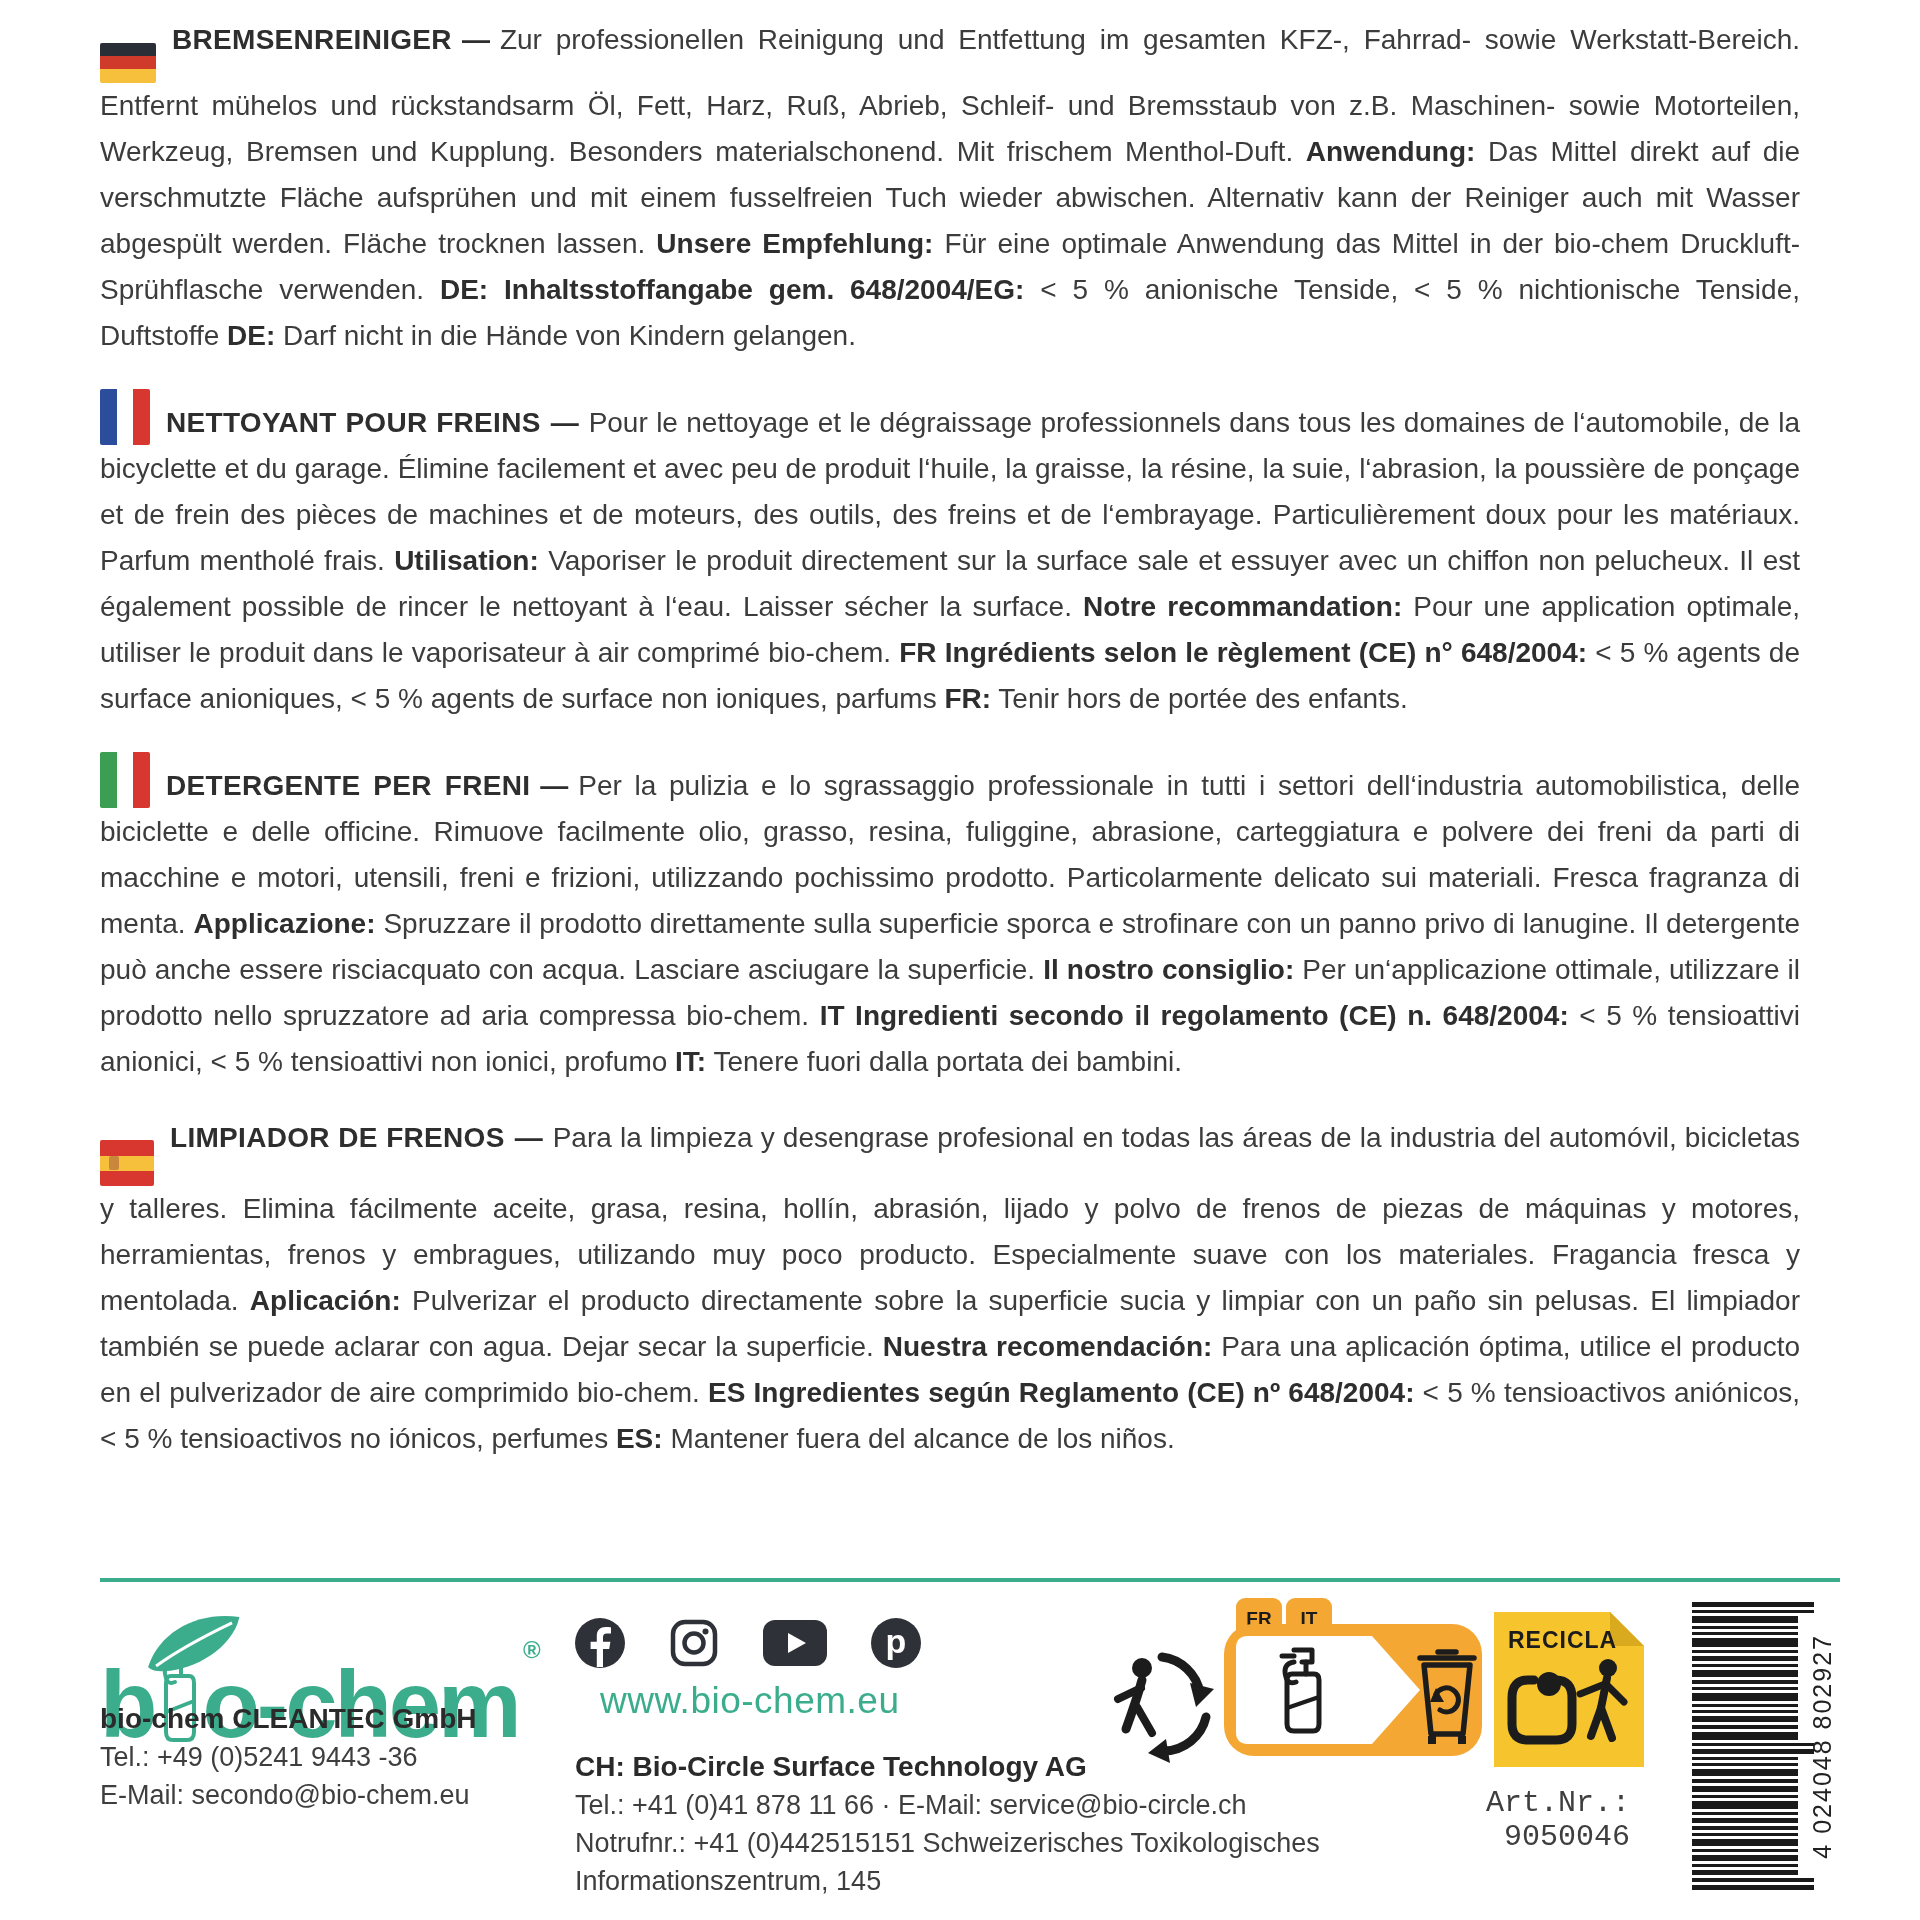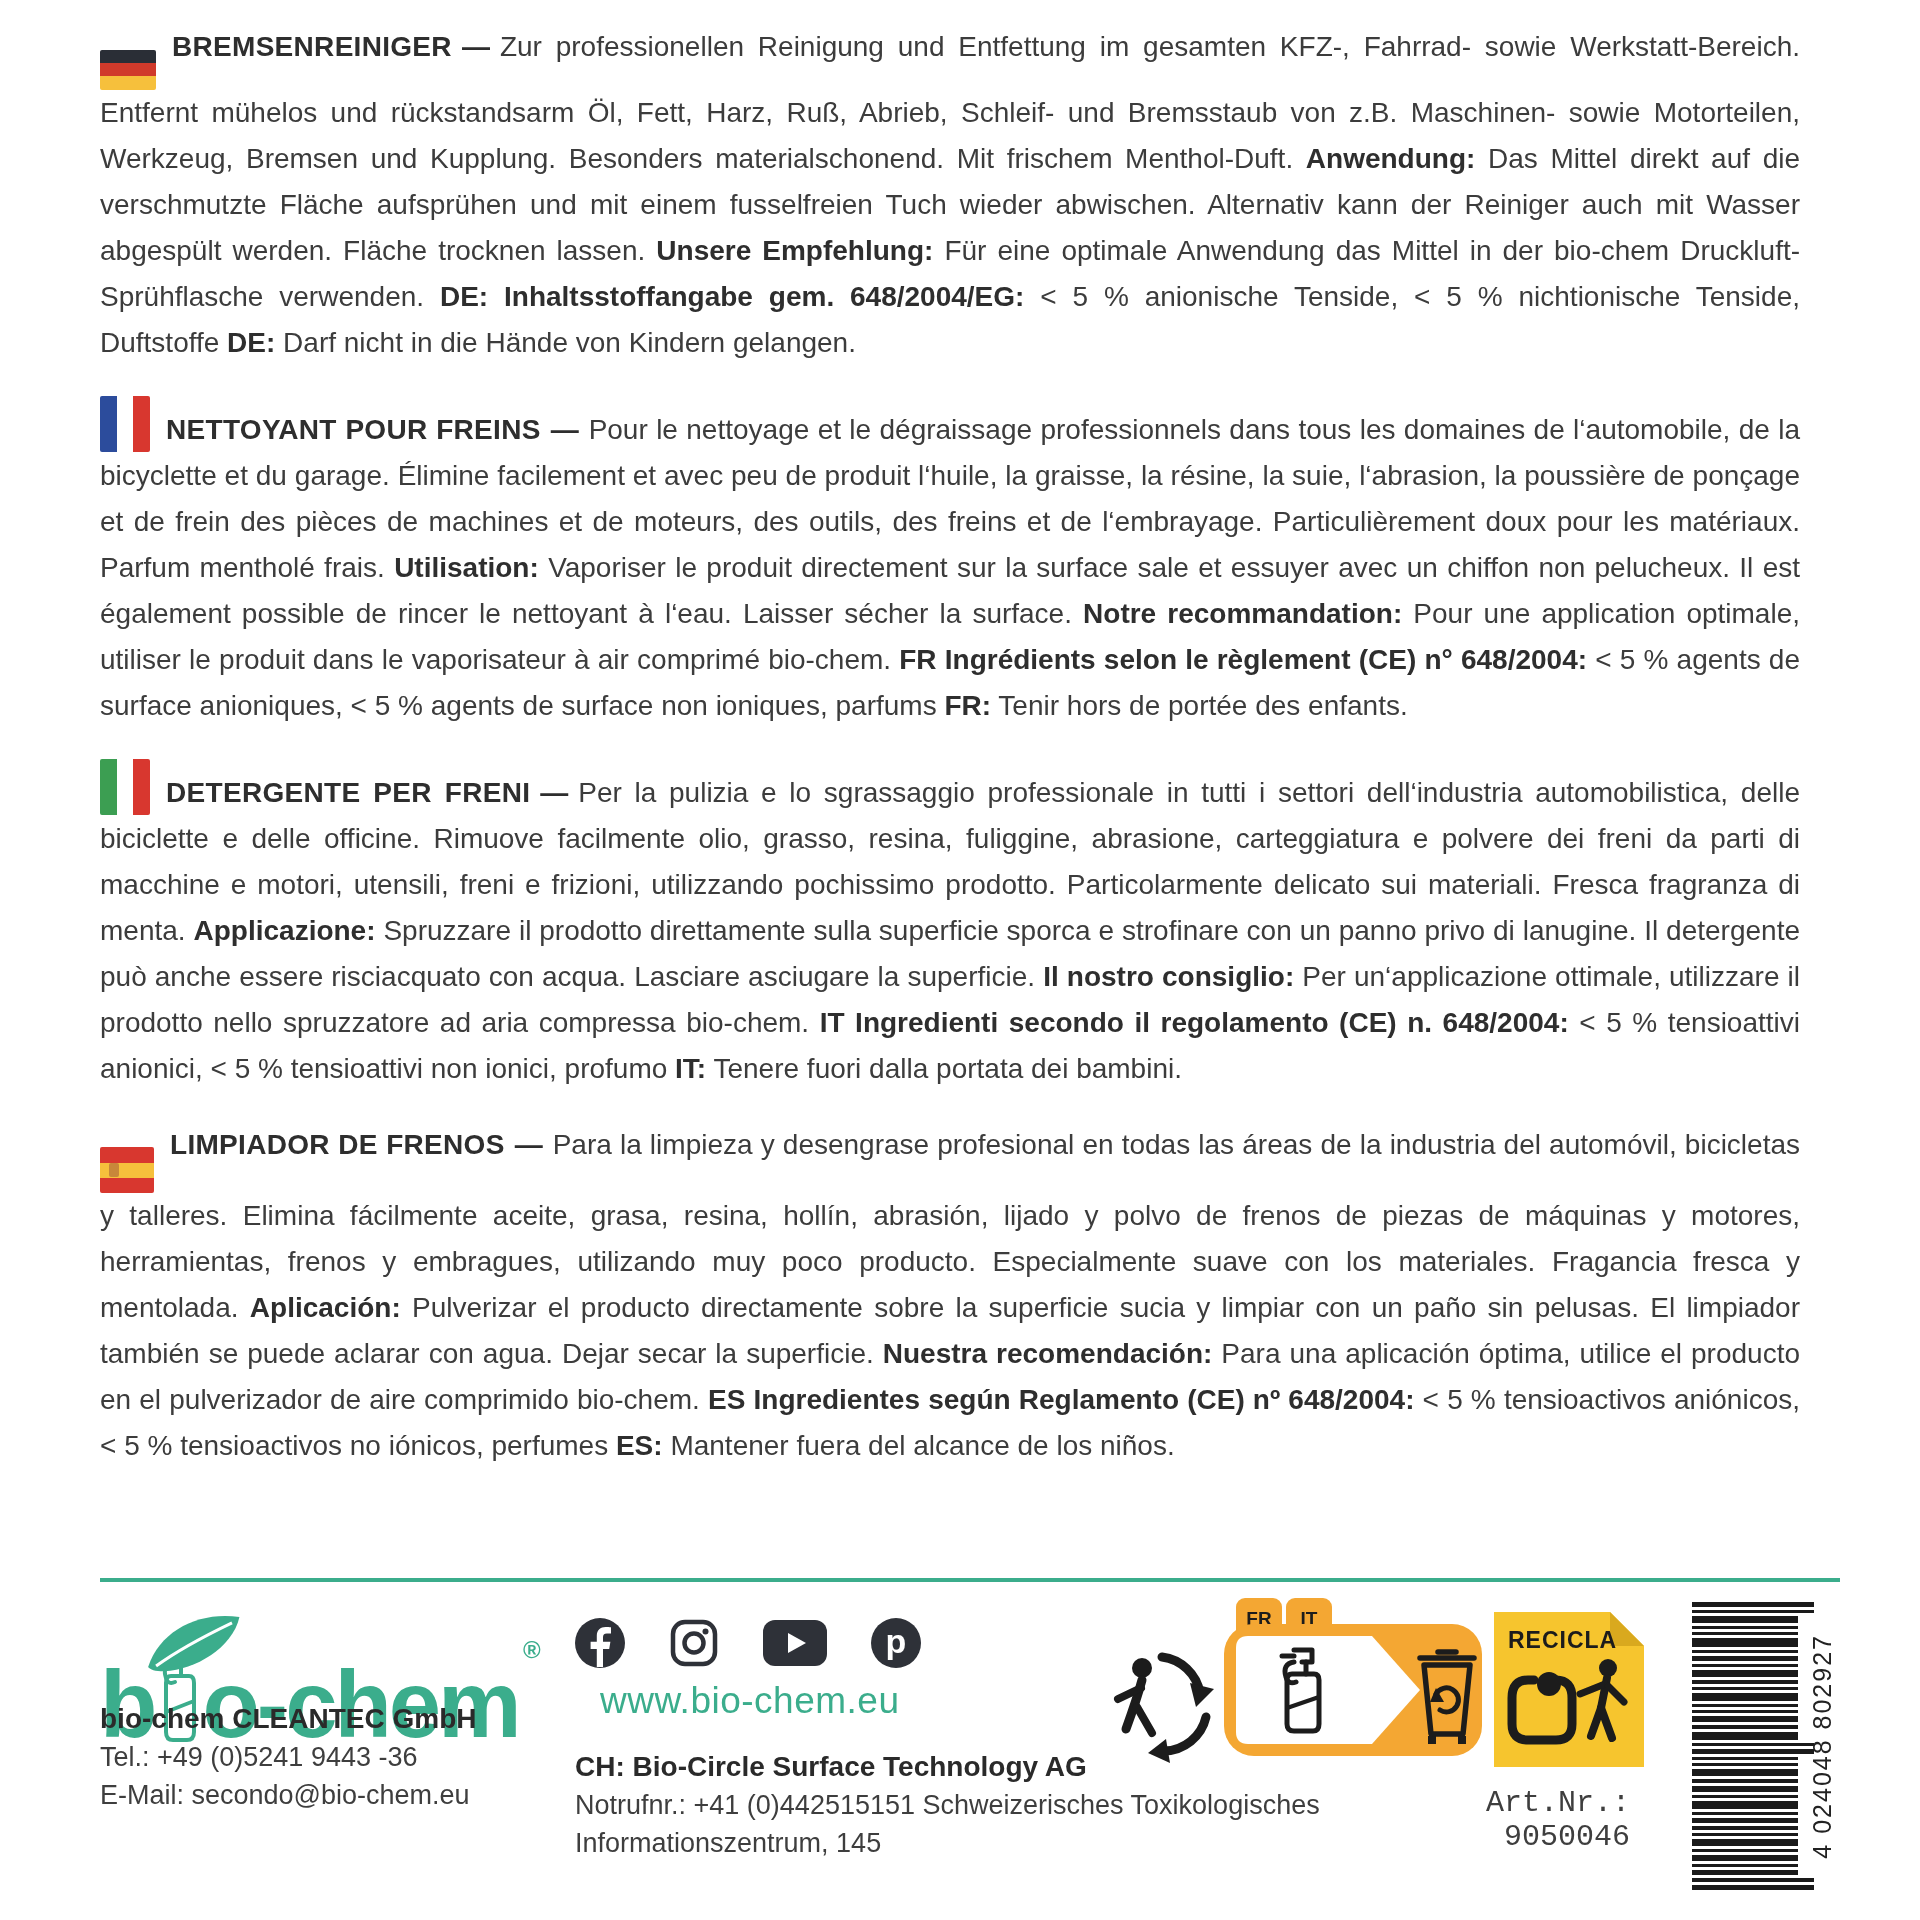--- a/index.html
+++ b/index.html
@@ -4,21 +4,21 @@
 <style>
   :root{
     --accent:#3BAD8C; --dash:#7BA4C4; --amber:#F4A733; --yellow:#F6C52E;
     --dark:#2E3138; --text:#3C3C3C;
   }
   html,body{margin:0;padding:0;background:#fff;}
   .label{position:relative;width:1920px;height:1920px;background:#fff;overflow:hidden;
          font-family:"Liberation Sans",sans-serif;color:var(--text);}
 
   
-  .copy{position:absolute;left:100px;top:24px;width:1700px;
+  .copy{position:absolute;left:100px;top:17px;width:1700px;
         font-size:28px;line-height:46px;text-align:justify;}
   .copy p{margin:0 0 30px 0;}
   .sec-title{font-weight:bold;color:#282C35;letter-spacing:.3px;}
   .dash{font-weight:bold;color:var(--dash);padding:0 10px 0 10px;}
   .copy b{color:#2E2E2E;}
 
   .flag{display:inline-flex;overflow:hidden;margin-right:16px;border-radius:2px;}
   .flag span{flex:1;}
   .flag.h{flex-direction:column;width:56px;height:40px;vertical-align:-7px;}
   .flag.v{flex-direction:row;width:50px;height:56px;vertical-align:-13px;}
@@ -148,20 +148,21 @@
     <svg width="50" height="50" viewBox="0 0 50 50">
       <circle cx="25" cy="25" r="25" class="fill-dark"></circle>
       <text x="25" y="35" text-anchor="middle" font-size="34" font-weight="bold" fill="#fff">p</text>
     </svg>
   </div>
 
   <div class="site">www.bio-chem.eu</div>
 
   <div class="company co-ch">
     <div class="cname">CH: Bio-Circle Surface Technology AG</div>
+    <div>Tel.: +41 (0)41 878 11 66 · E-Mail: service@bio-circle.ch</div>
     <div>Notrufnr.: +41 (0)442515151 Schweizerisches Toxikologisches Informationszentrum, 145</div>
   </div>
 
   <svg class="triman" width="120" height="120" viewBox="0 0 120 120">
     <g fill="#1C1C1C" stroke="#1C1C1C" stroke-linecap="round">
       <circle cx="42" cy="23" r="10" stroke="none"></circle>
       <path d="M42 35 C38 50 34 62 26 84" fill="none" stroke-width="9"></path>
       <path d="M37 62 L52 88" fill="none" stroke-width="8"></path>
       <path d="M41 43 L18 54" fill="none" stroke-width="8"></path>
       <path d="M62 12 A44 44 0 0 1 100 48" fill="none" stroke-width="9"></path>

